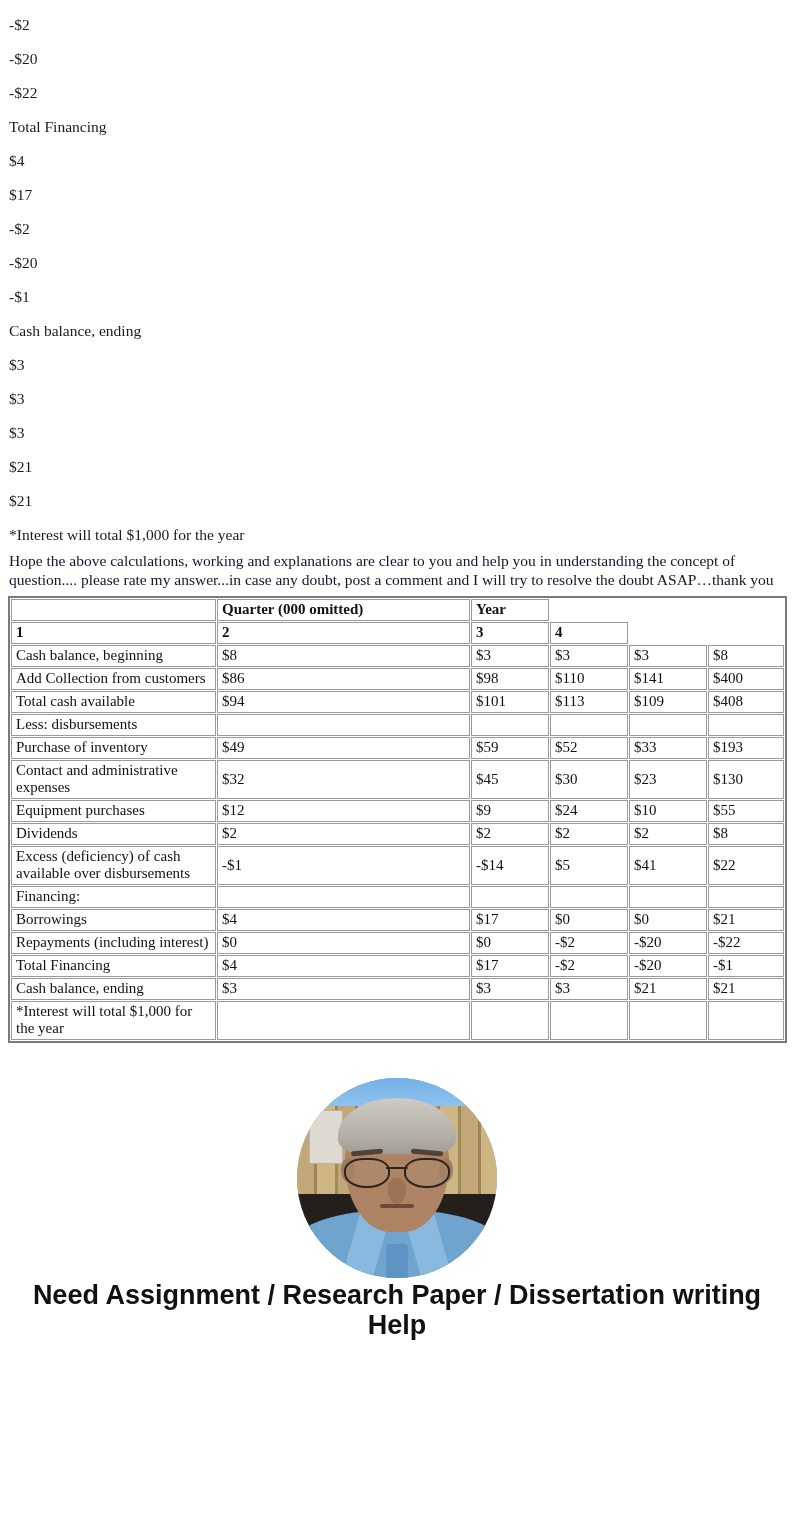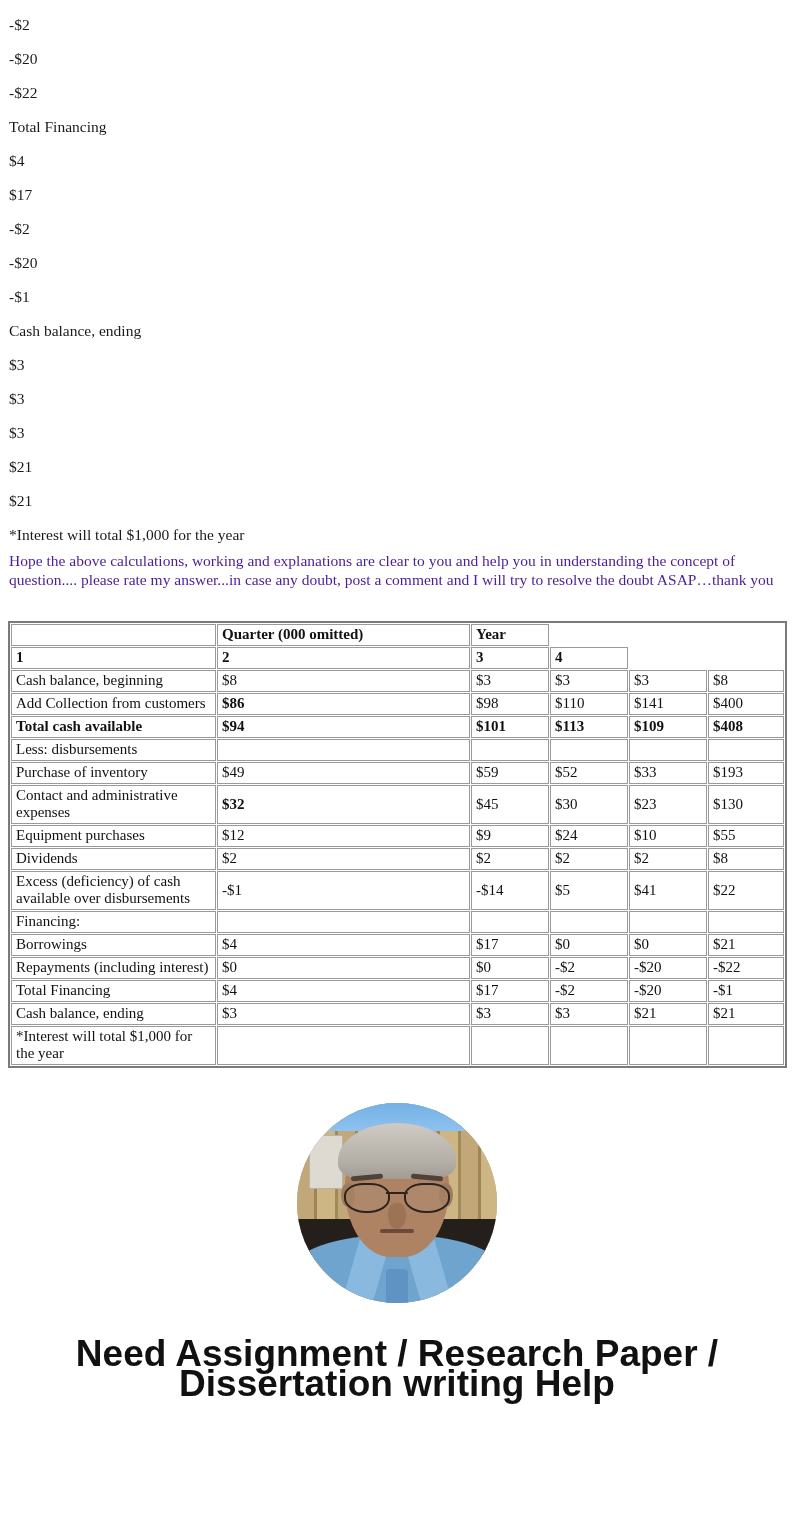--- a/index.html
+++ b/index.html
@@ -29,27 +29,27 @@
     height: 34px;
     color: #1a1a1a;
     white-space: nowrap;
   }
 
   
   .closing-para {
     margin: 0 9px 0 9px;
     font-size: 15.5px;
     line-height: 18.5px;
-    color: #4c1d95;
+    color: #0f172a;
     max-width: 778px;
   }
 
   
   .table-wrap {
-    margin: 32px 0 0 8px;
+    margin: 7px 0 0 8px;
     width: 778px;
   }
   table.budget {
     border-collapse: separate;
     border-spacing: 1px;
     border: 2px solid #7a7a7a;
     background: #ffffff;
     width: 778px;
     table-layout: fixed;
     font-size: 15px;
@@ -61,21 +61,21 @@
     line-height: 17px;
     color: #111111;
     background: #ffffff;
     word-wrap: break-word;
     overflow-wrap: break-word;
   }
   table.budget td.empty-noborder {
     border: none;
     background: transparent;
   }
-  table.budget td.b { font-weight: bold; }
+  table.budget td.b { font-weight: normal; }
   table.budget tr.r-head td { font-weight: bold; }
   table.budget tr.r-num td { font-weight: bold; }
 
   col.c-label { width: 205px; }
   col.c-q1    { width: 253px; }
   col.c-q2    { width: 78px; }
   col.c-q3    { width: 78px; }
   col.c-q4    { width: 78px; }
   col.c-year  { width: 76px; }
 
@@ -225,25 +225,24 @@
     position: absolute;
     left: 50%; top: 63%;
     transform: translateX(-50%);
     width: 34px; height: 4px;
     background: #6b4a3a;
     border-radius: 3px;
   }
 
   
   .footer {
-    margin-top: 34px;
     text-align: center;
     font-family: "Liberation Sans", "DejaVu Sans", sans-serif;
     font-weight: bold;
-    font-size: 37px;
+    font-size: 27px;
     line-height: 30px;
     color: #111111;
     padding: 0 14px;
   }
   .footer .line3 { display: block; }
 </style>
 </head>
 <body>
 
 <div class="value-list">

